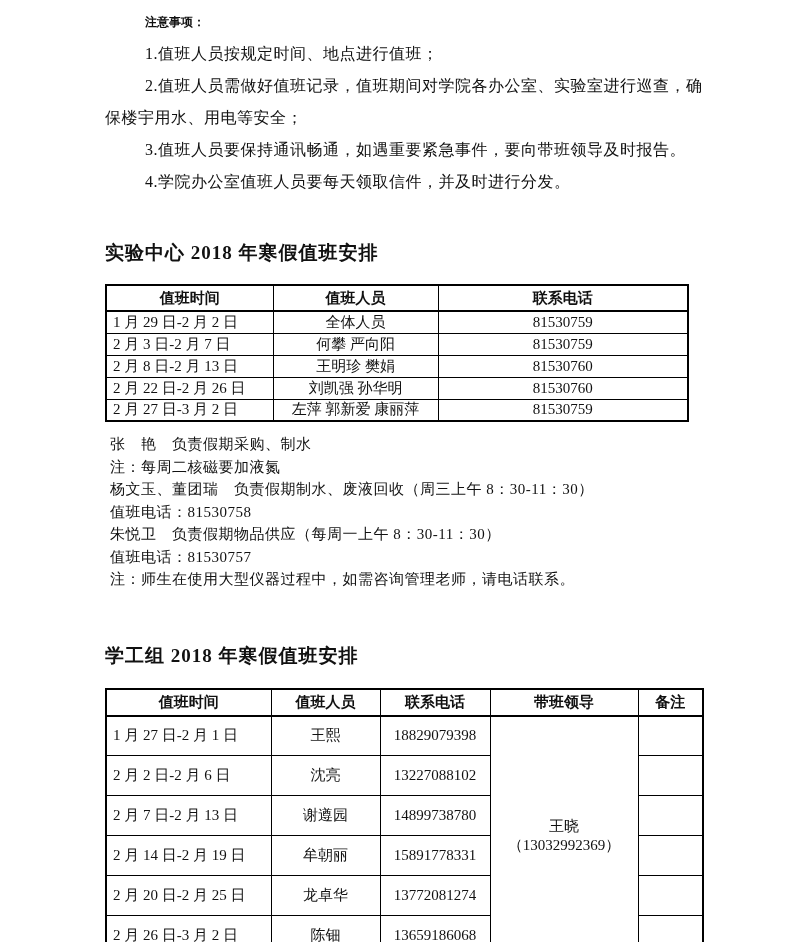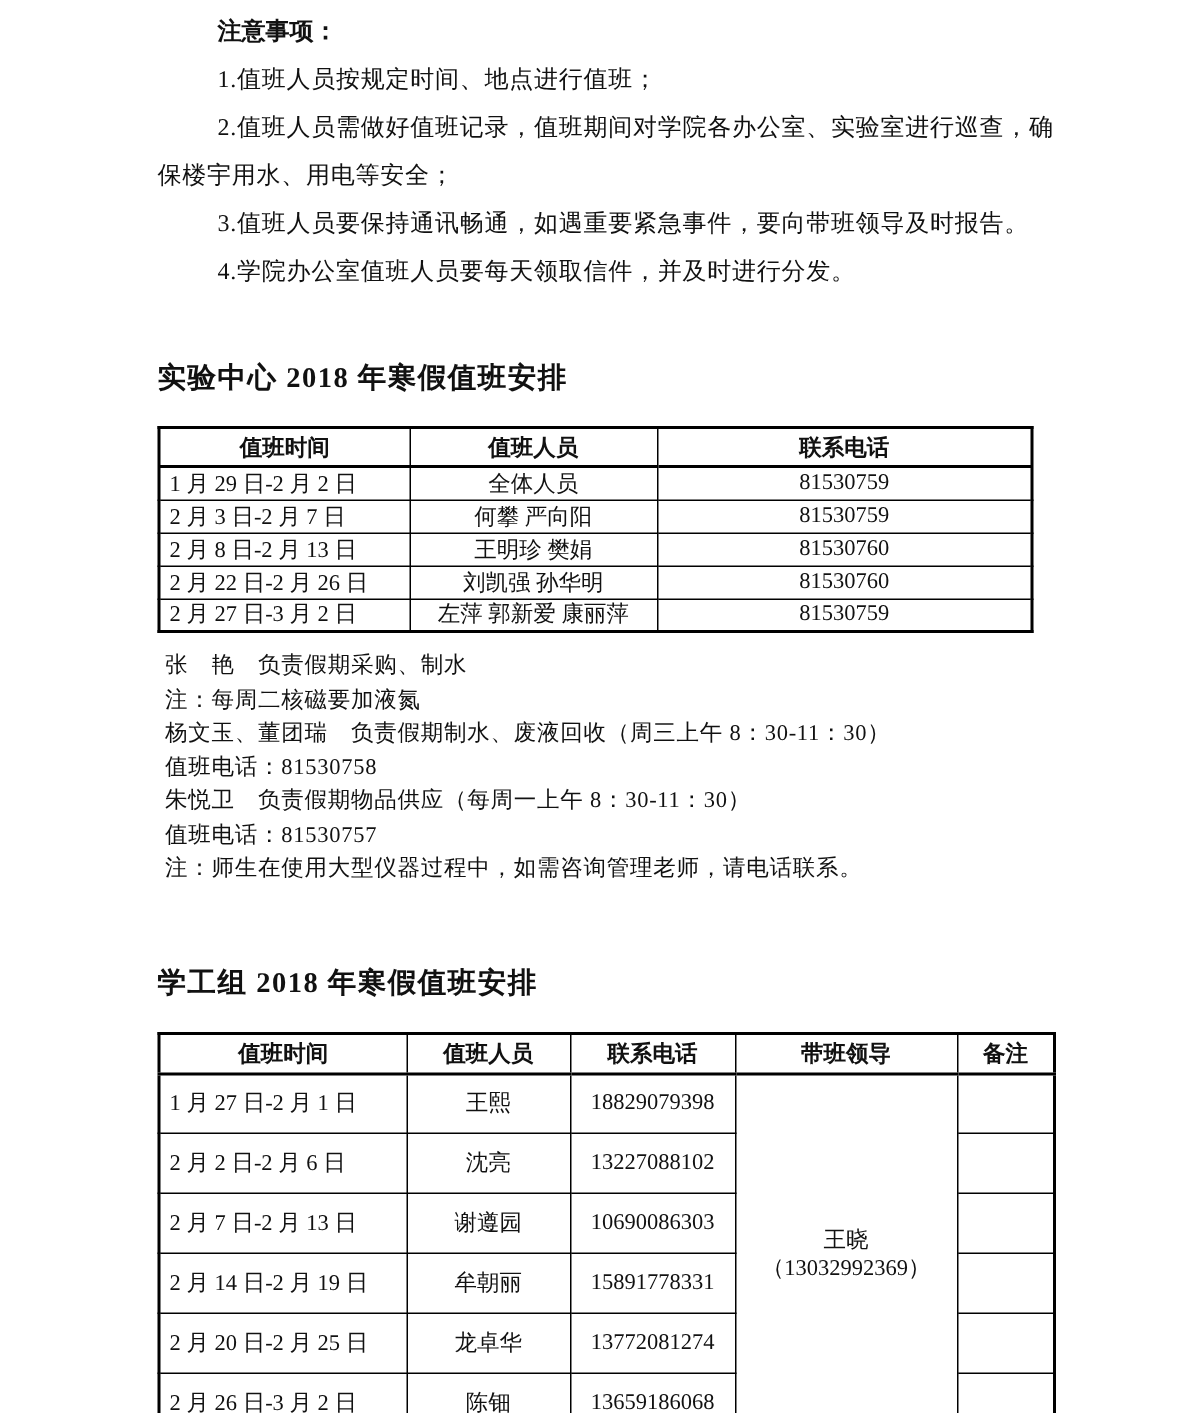--- a/index.html
+++ b/index.html
@@ -10,21 +10,21 @@
     color: #111111;
     overflow: hidden;
   }
   .doc {
     margin-left: 105px;
     width: 600px;
     padding-top: 6px;
   }
   .notes-header {
     font-weight: bold;
-    font-size: 16px;
+    font-size: 12px;
     line-height: 32px;
     text-indent: 40px;
   }
   .note-para {
     font-size: 16px;
     line-height: 32px;
     text-indent: 40px;
     letter-spacing: 0.5px;
   }
   .section-title {
@@ -168,21 +168,21 @@
     </tr>
     <tr>
       <td class="date-cell">2 月 2 日-2 月 6 日</td>
       <td class="center-cell">沈亮</td>
       <td class="center-cell">13227088102</td>
       <td class="center-cell"></td>
     </tr>
     <tr>
       <td class="date-cell">2 月 7 日-2 月 13 日</td>
       <td class="center-cell">谢遵园</td>
-      <td class="center-cell">10690086303</td>
+      <td class="center-cell">14899738780</td>
       <td class="center-cell"></td>
     </tr>
     <tr>
       <td class="date-cell">2 月 14 日-2 月 19 日</td>
       <td class="center-cell">牟朝丽</td>
       <td class="center-cell">15891778331</td>
       <td class="center-cell"></td>
     </tr>
     <tr>
       <td class="date-cell">2 月 20 日-2 月 25 日</td>

